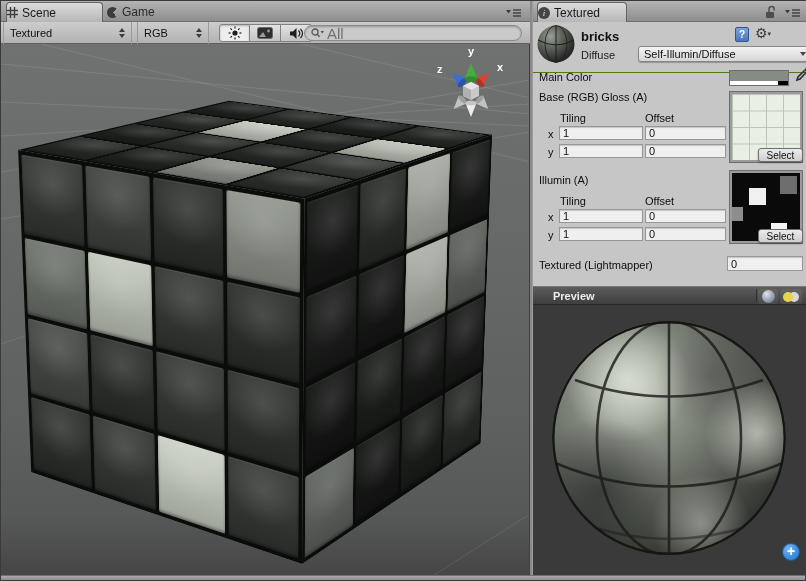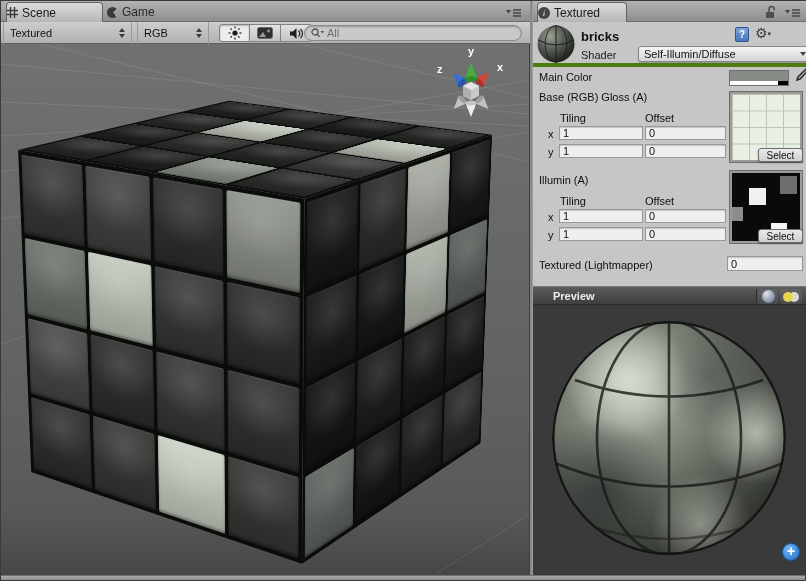--- a/index.html
+++ b/index.html
@@ -29,21 +29,21 @@
   .updown i.dn { border-top:4px solid #3c3c3c; }
   .tb-btn { position:absolute; top:2px; width:31px; height:18px; border:1px solid #828282;
     background:linear-gradient(#e2e2e2,#c4c4c4); display:flex; align-items:center; justify-content:center; }
   .tb-btn.first { border-radius:3px 0 0 3px; }
   .tb-btn.last { border-radius:0 3px 3px 0; border-left:none; }
   .tb-btn.mid { border-left:none; }
   .tb-btn.pressed { background:#ededed; box-shadow:inset 0 1px 2px rgba(0,0,0,.25); }
   #search-pill { position:absolute; left:303px; top:3px; width:218px; height:16px; border-radius:9px;
     border:1px solid #8a8a8a; background:#c9c9c9; box-shadow:inset 0 1px 2px rgba(0,0,0,.25);
     display:flex; align-items:center; padding:0 6px; gap:3px; }
-  #search-pill input { border:none; background:transparent; outline:none; font-size:11px; color:#333; width:170px; }
+  #search-pill input { border:none; background:transparent; outline:none; font-size:15px; color:#333; width:170px; }
   #search-pill input::placeholder { color:#6f6f6f; opacity:1; }
 
   #viewport { position:absolute; left:0; right:0; top:43px; bottom:0; overflow:hidden;
     background:linear-gradient(180deg,#707272 0%, #656767 45%, #5e605f 72%, #575958 88%, #454545 100%);
     border-right:1px solid #3f3f3f; }
 
   
   #scene3d { position:absolute; inset:0; perspective:1500px; perspective-origin:50% 30%; }
   #cube { position:absolute; left:95px; top:95px; width:330px; height:330px;
     transform-style:preserve-3d; transform:rotateX(-14deg) rotateY(-36deg); }
@@ -57,22 +57,22 @@
       linear-gradient(rgba(255,255,255,.05), rgba(0,0,0,.22));
     box-shadow:inset 0 1px 1px rgba(255,255,255,.08), inset 0 -2px 3px rgba(0,0,0,.35); }
   .face-right .tile { filter:brightness(.88); }
 
   #gizmo { position:absolute; right:18px; top:0; }
 
   
   #divider { position:absolute; left:529px; top:0; width:2px; height:576px; background:#8a8a8a; }
   #inspector { position:absolute; left:531px; top:0; width:275px; height:576px; background:#c6c6c6;
     border-left:1px solid #9c9c9c; }
-  #insp-header { position:absolute; left:0; right:0; top:21px; height:45px; background:#c6c6c6;
-    border-bottom:4px solid #4d7c0f; }
+  #insp-header { position:absolute; left:0; right:0; top:21px; height:51px; background:#c6c6c6;
+    border-bottom:1px solid #4d7c0f; }
   #mat-name { position:absolute; left:48px; top:7px; font-size:13px; font-weight:bold; color:#101010; }
   #shader-label { position:absolute; left:48px; top:27px; color:#1b1b1b; }
   .dropdown { position:absolute; display:flex; align-items:center; justify-content:space-between;
     padding:0 5px; border:1px solid #868686; border-radius:3px;
     background:linear-gradient(#f4f4f4,#d6d6d6); box-shadow:0 1px 1px rgba(0,0,0,.25); font-size:11px; color:#111; }
   .dd-arrow { width:0; height:0; border-left:3.5px solid transparent; border-right:3.5px solid transparent;
     border-top:4px solid #444; }
   .ilabel { position:absolute; color:#0e0e0e; }
   .field { position:absolute; height:14px; border:1px solid #979797; background:#efefef; font-size:11px;
     padding:0 3px; color:#111; box-shadow:inset 0 1px 1px rgba(0,0,0,.18); font-family:"Liberation Sans",sans-serif; }
@@ -331,21 +331,21 @@
             <stop offset="80%" stop-color="#2b2e2a"></stop>
               <stop offset="100%" stop-color="#191b18"></stop>
           </radialGradient>
         </defs>
         <circle cx="20" cy="20" r="18.5" fill="url(#mball)"></circle>
         <line x1="20" y1="1.5" x2="20" y2="38.5" stroke="#1a1c19" stroke-width="1"></line>
         <path d="M2,16 Q20,26 38,16" stroke="#1a1c19" stroke-width="1" fill="none"></path>
         <ellipse cx="20" cy="20" rx="11" ry="18.5" stroke="#1a1c19" stroke-width="0.8" fill="none"></ellipse>
       </svg>
       <div id="mat-name">bricks</div>
-      <div id="shader-label">Shader</div>
+      <div id="shader-label">Diffuse</div>
       <div class="dropdown" style="left:105px; top:24px; width:174px; height:16px;">
         <span>Self-Illumin/Diffuse</span>
         <span class="dd-arrow"></span>
       </div>
       <div style="position:absolute; left:202px; top:5px; width:14px; height:15px; background:linear-gradient(#7da4da,#4a76b8); border:1px solid #2f5690; border-radius:2px; color:#fff; font-size:10px; font-weight:bold; text-align:center; line-height:14px;">?</div>
       <div style="position:absolute; left:222px; top:3px; font-size:14px; color:#3c3c3c;">⚙<span style="font-size:7px; vertical-align:2px;">▾</span></div>
     </div>
 
     <div class="ilabel" style="left:6px; top:70px;">Main Color</div>
     <div style="position:absolute; left:196px; top:69px; width:60px; height:16px; border:1px solid #6e6e6e;">

